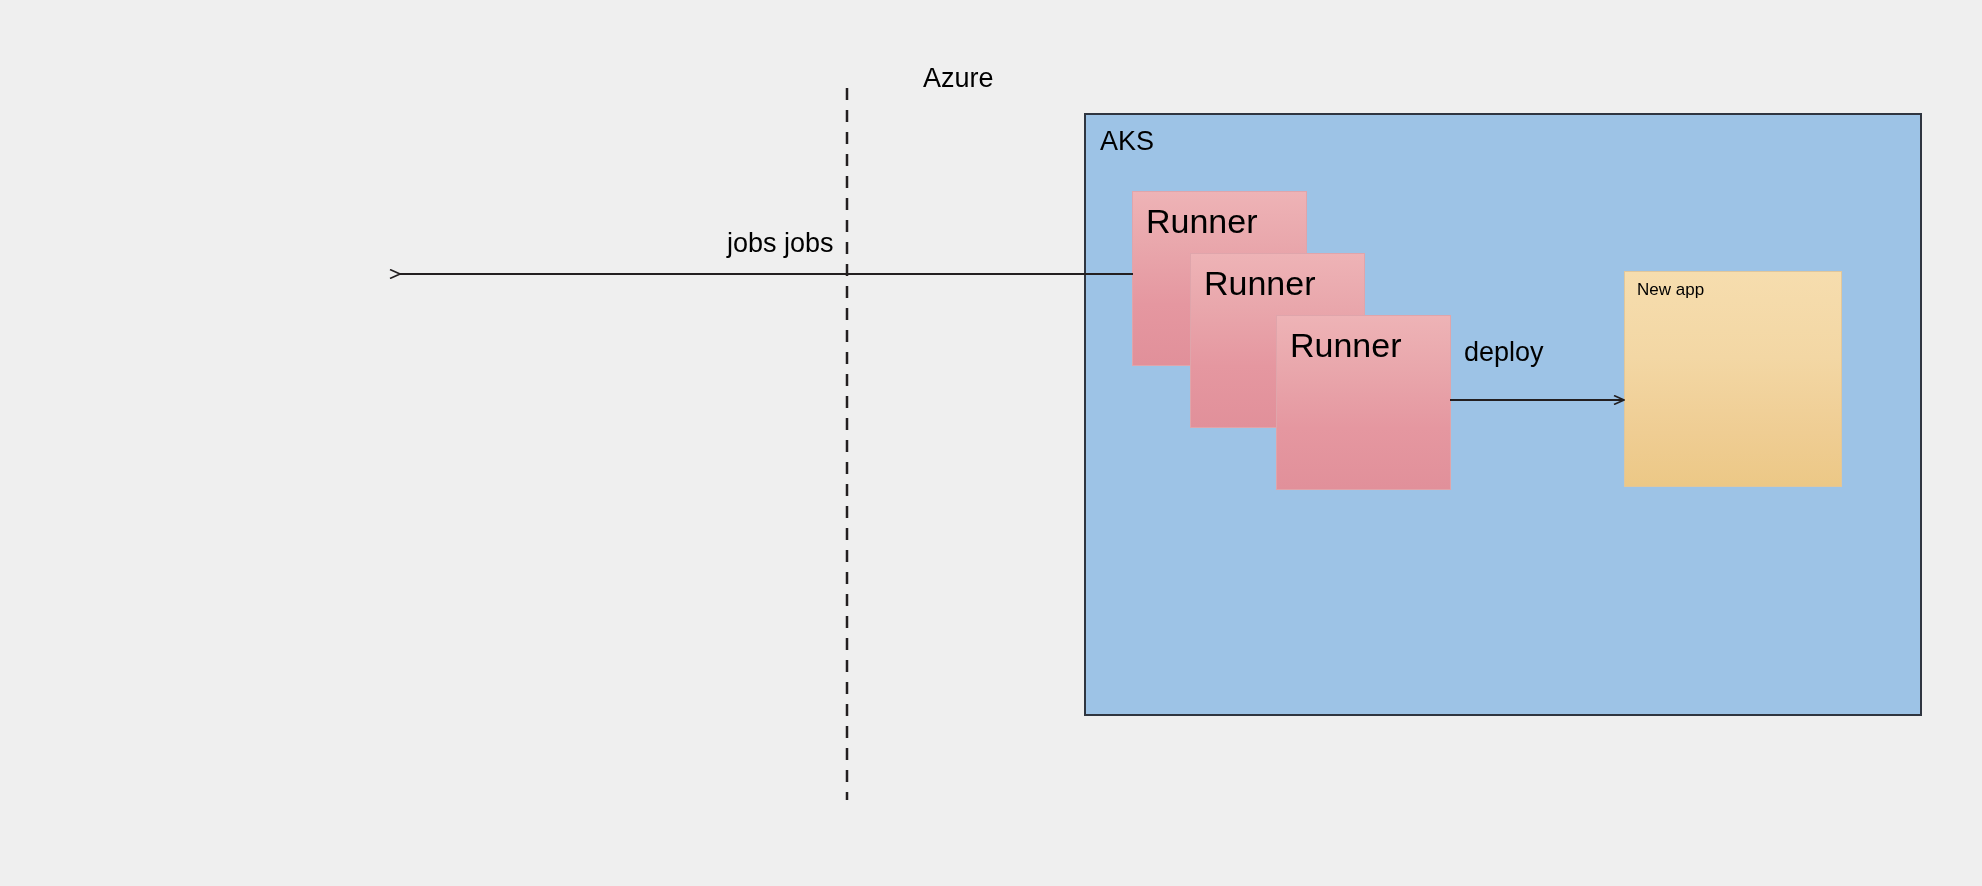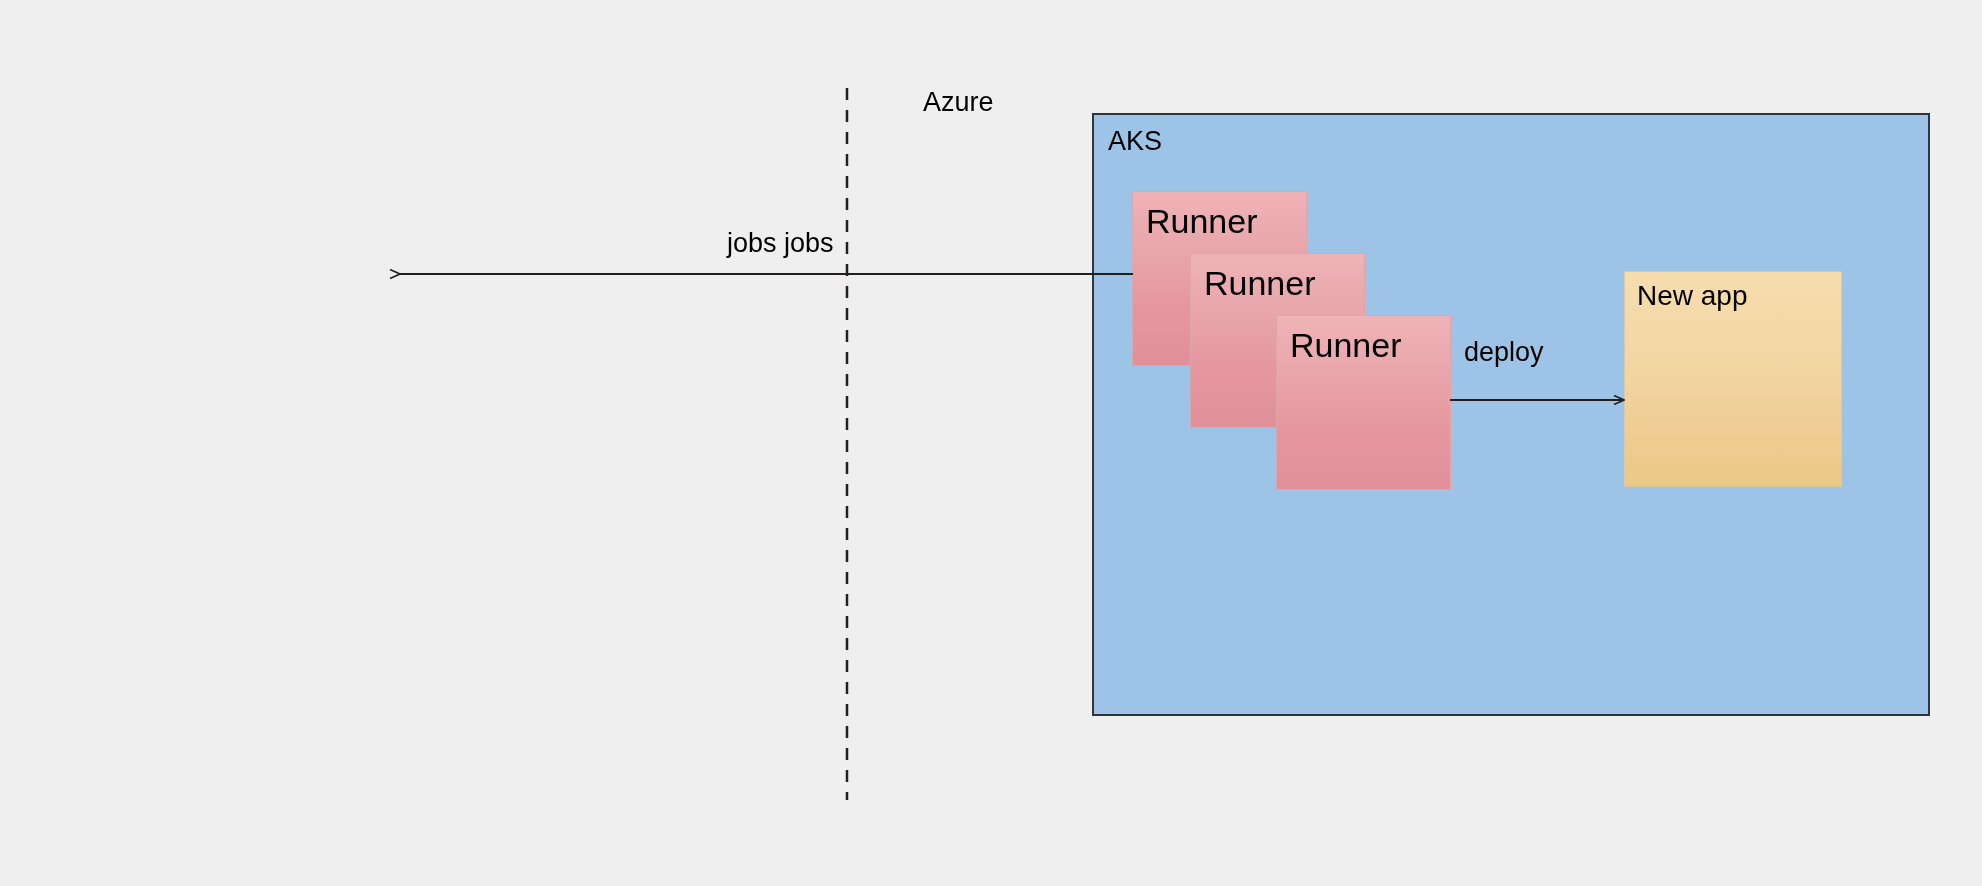--- a/index.html
+++ b/index.html
@@ -38,21 +38,20 @@
     left: 83px;
     top: 113px;
     width: 477px;
     height: 391px;
   }
   #aks-box {
     left: 1084px;
     top: 113px;
     width: 838px;
     height: 603px;
-    margin-left: 8px;
   }
 
   
   #repo-node {
     position: absolute;
     left: 242px;
     top: 211px;
     width: 157px;
     height: 156px;
     background: linear-gradient(180deg, #f3eab0 0%, #f0e4a2 35%, #ece07f 70%, #ecd85f 100%);
@@ -96,21 +95,21 @@
     width: 218px;
     height: 216px;
     background: linear-gradient(180deg, #f6ddae 0%, #f3d7a4 40%, #efcd93 75%, #ecc886 100%);
     border: 1px solid #e0c79c;
     box-sizing: border-box;
   }
   #newapp-node .node-text {
     position: absolute;
     left: 12px;
     top: 8px;
-    font-size: 28px;
+    font-size: 17px;
     color: #000000;
     white-space: nowrap;
   }
 
   
   #connectors {
     position: absolute;
     left: 0;
     top: 0;
     width: 1982px;
@@ -120,21 +119,21 @@
   }
 
   
   .free-label {
     position: absolute;
     font-size: 27px;
     color: #000000;
     white-space: nowrap;
     z-index: 7;
   }
-  #azure-label { left: 923px; top: 63px; margin-top: 24px; }
+  #azure-label { left: 923px; top: 63px; }
   #pulljobs-label { left: 727px; top: 228px; }
   #deploy-label { left: 1464px; top: 337px; }
 </style>
 </head>
 <body>
 
 <div id="canvas">
 
 
 

